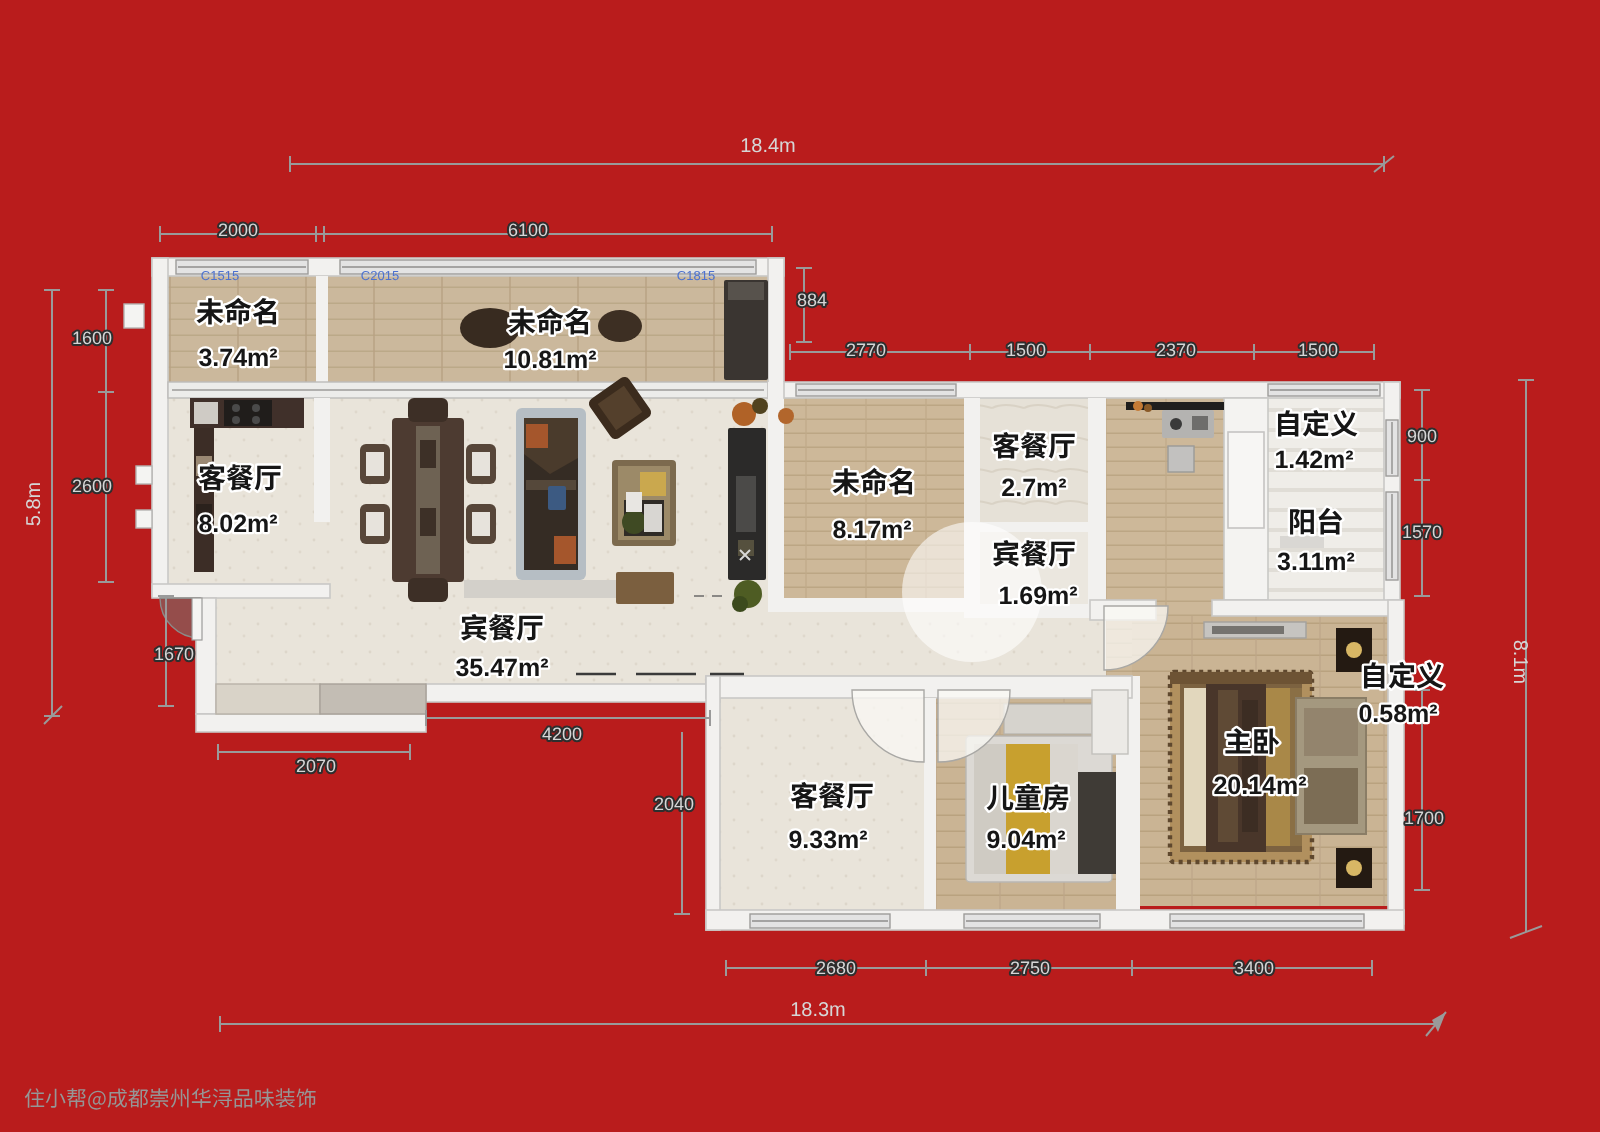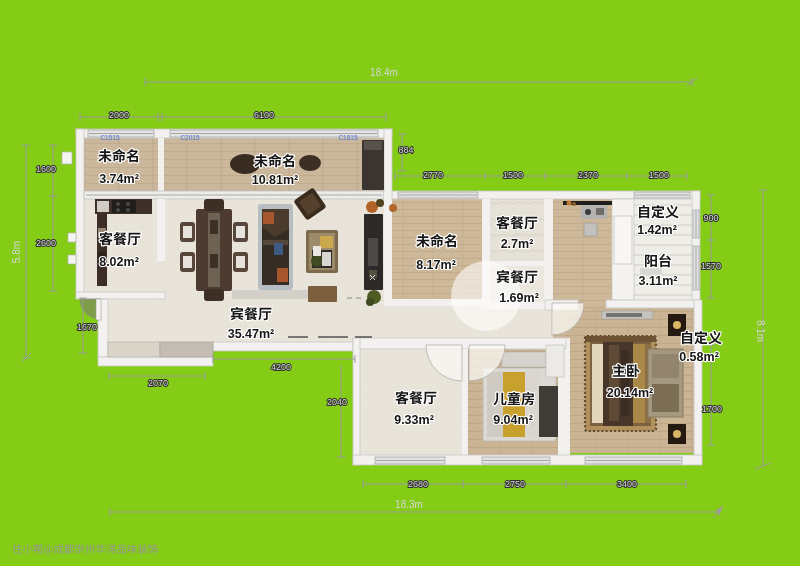--- a/index.html
+++ b/index.html
@@ -1,14 +1,14 @@
 <!DOCTYPE html>
 <html><head><meta charset="utf-8"><style>
 html,body{margin:0;padding:0;background:#3c3c3c;}
-#c{position:relative;width:800px;height:566px;background:#84cc16;overflow:hidden;font-family:"Liberation Sans",sans-serif;}
+#c{position:relative;width:800px;height:566px;background:#b91c1c;overflow:hidden;font-family:"Liberation Sans",sans-serif;}
 .lab{fill:#161616;stroke:#ffffff;stroke-width:2.4;paint-order:stroke;stroke-linejoin:round;}
 .wm{fill:#969696;}
 .num{font-family:"Liberation Sans",sans-serif;font-size:12.5px;font-weight:bold;fill:#161616;stroke:#ffffff;stroke-width:2.2;paint-order:stroke;stroke-linejoin:round;text-anchor:middle;}
 </style></head>
 <body>
 
 <div id="c">
 <svg width="800" height="566" viewBox="0 0 800 566">
 <defs>
 <path id="a0" d="M0.76 -6.33H13.31V-4.66H0.76ZM1.81 -9.79H12.28V-8.12H1.81ZM6.1 -11.89H7.88V1.25H6.1ZM5.8 -5.37 7.25 -4.76Q6.75 -3.93 6.1 -3.15Q5.46 -2.36 4.71 -1.66Q3.96 -0.96 3.16 -0.38Q2.35 0.2 1.52 0.64Q1.38 0.42 1.17 0.15Q0.95 -0.12 0.72 -0.38Q0.48 -0.63 0.29 -0.81Q1.1 -1.16 1.9 -1.66Q2.7 -2.16 3.43 -2.76Q4.16 -3.36 4.76 -4.02Q5.37 -4.69 5.8 -5.37ZM8.18 -5.35Q8.61 -4.67 9.22 -4.01Q9.83 -3.35 10.56 -2.75Q11.28 -2.14 12.07 -1.65Q12.87 -1.15 13.67 -0.8Q13.47 -0.64 13.24 -0.38Q13.01 -0.12 12.8 0.15Q12.58 0.43 12.44 0.66Q11.63 0.23 10.84 -0.36Q10.04 -0.95 9.3 -1.66Q8.56 -2.36 7.92 -3.15Q7.28 -3.94 6.78 -4.77Z"></path>

